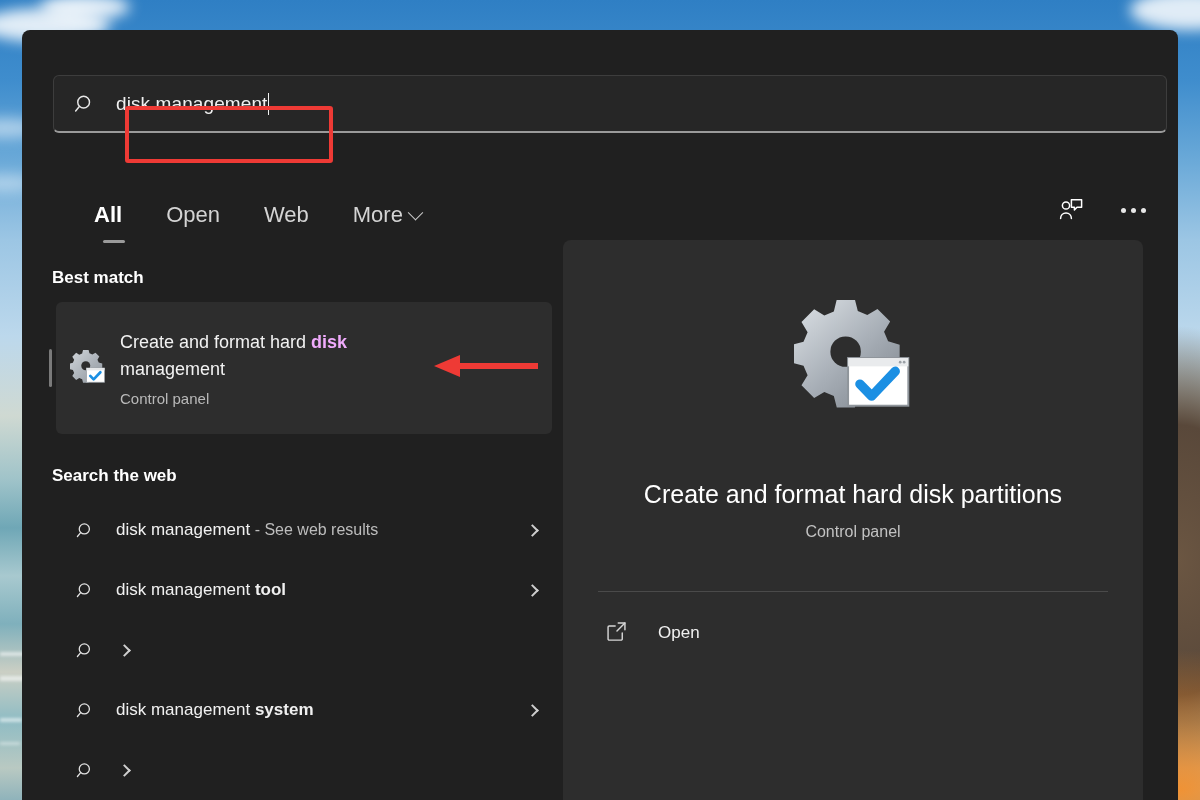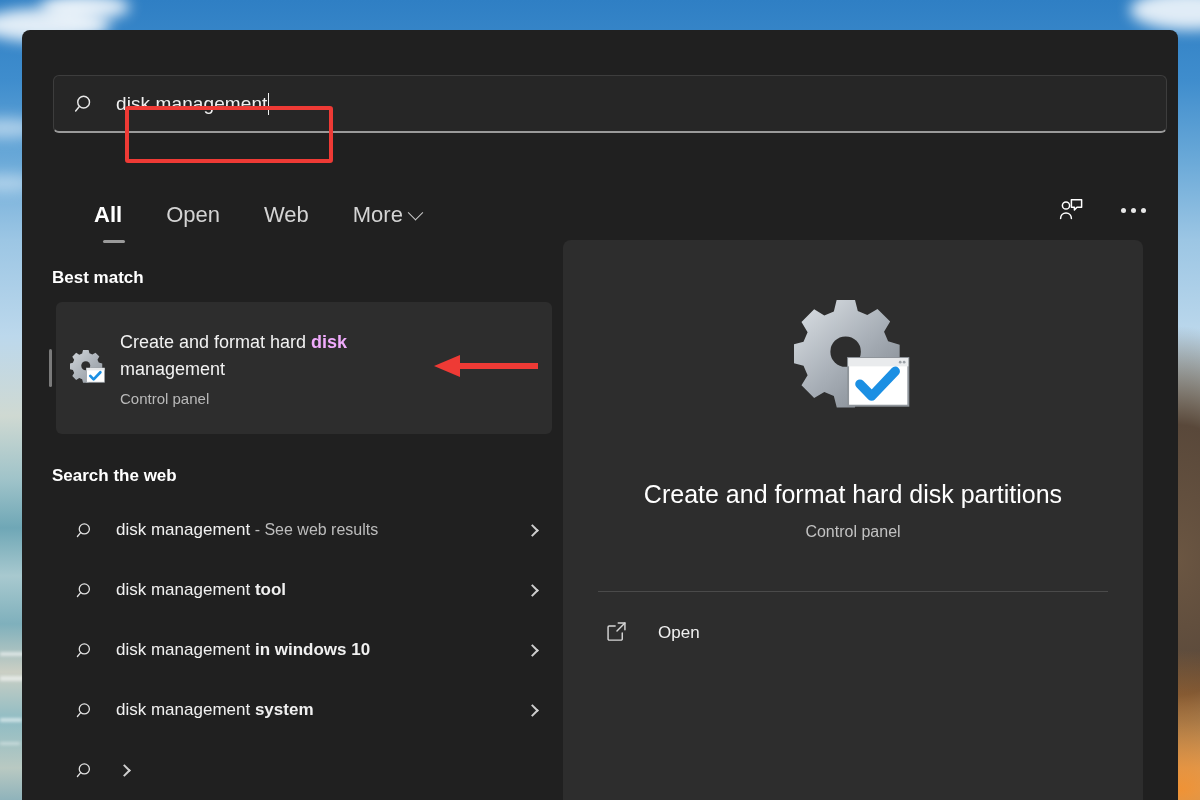--- a/index.html
+++ b/index.html
@@ -264,21 +264,20 @@
         </span>
     </div>
 
     <div class="web-row">
       <span class="q-icon">
         <svg width="19" height="19" viewBox="0 0 24 24" fill="none">
           <circle cx="10.5" cy="10" r="6.4" stroke="#e2e2e2" stroke-width="1.6"></circle>
           <line x1="5.6" y1="15.1" x2="1.8" y2="19.6" stroke="#e2e2e2" stroke-width="1.6" stroke-linecap="round"></line>
         </svg>
       </span>
-      <span class="q-text"><span>disk management </span><b>in windows 10</b><i></i></span>
       <span class="q-chev">
           <span class="chev-right"></span>
         </span>
     </div>
 
     <div class="web-row">
       <span class="q-icon">
         <svg width="19" height="19" viewBox="0 0 24 24" fill="none">
           <circle cx="10.5" cy="10" r="6.4" stroke="#e2e2e2" stroke-width="1.6"></circle>
           <line x1="5.6" y1="15.1" x2="1.8" y2="19.6" stroke="#e2e2e2" stroke-width="1.6" stroke-linecap="round"></line>

